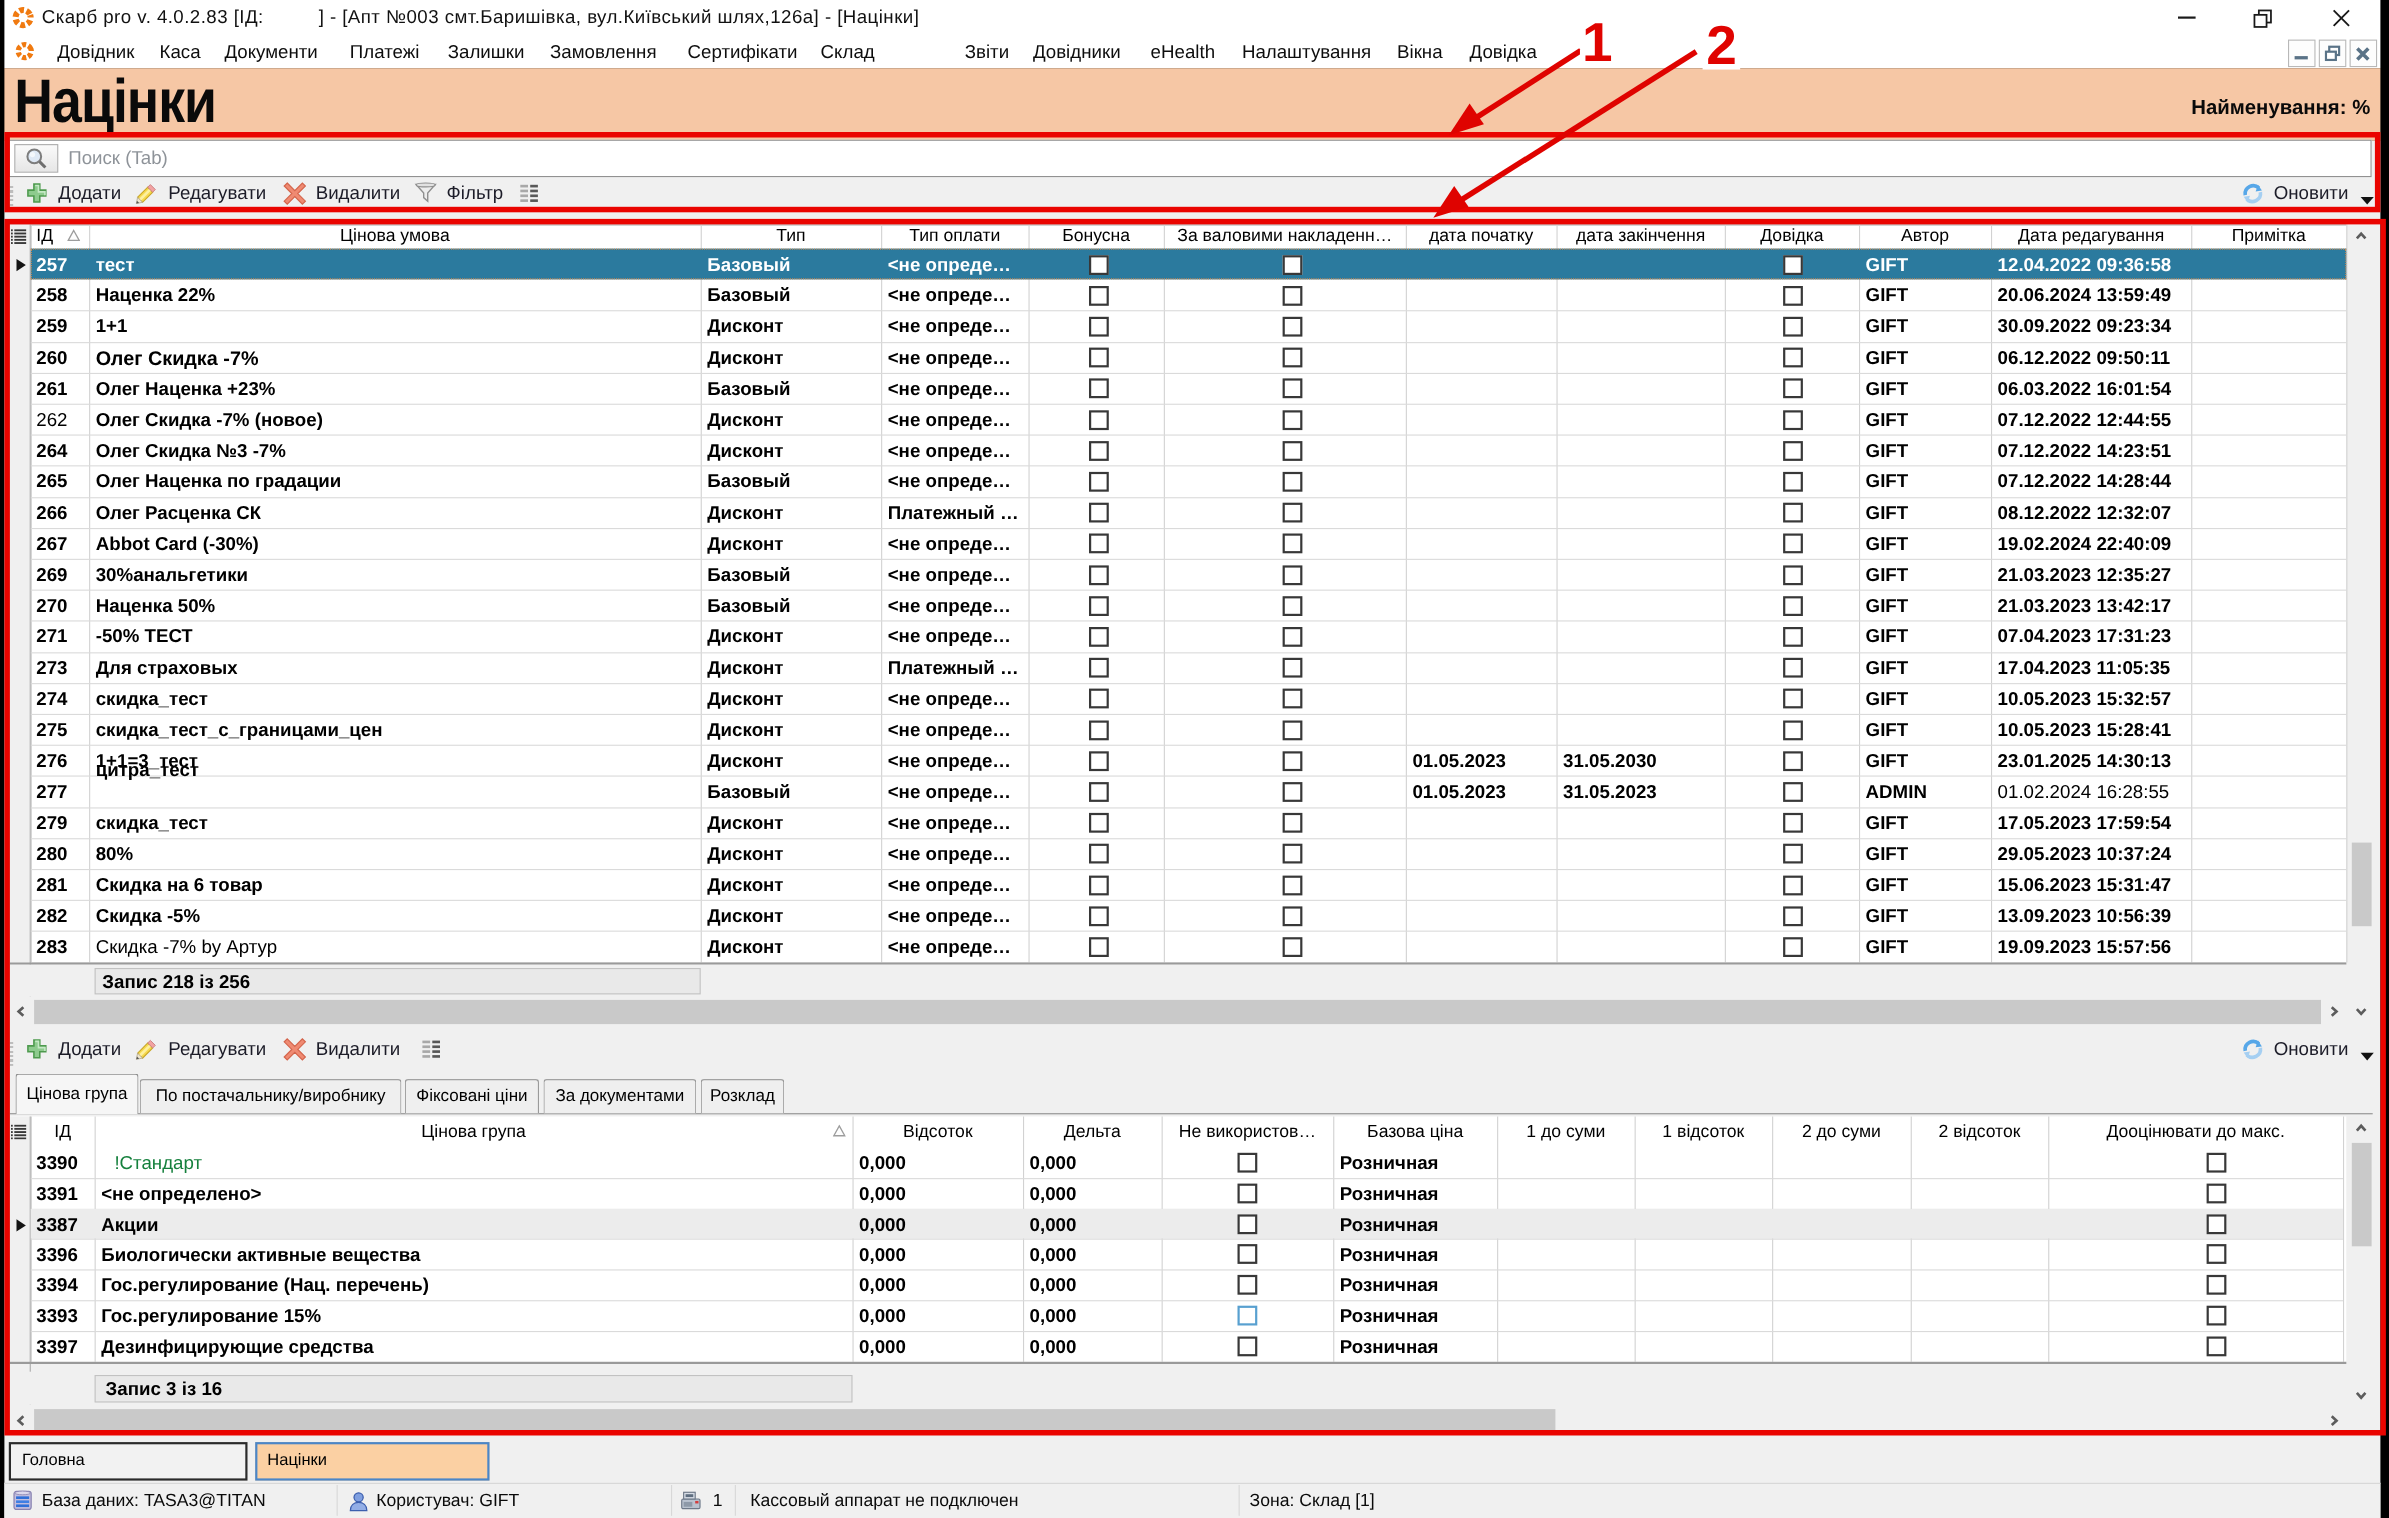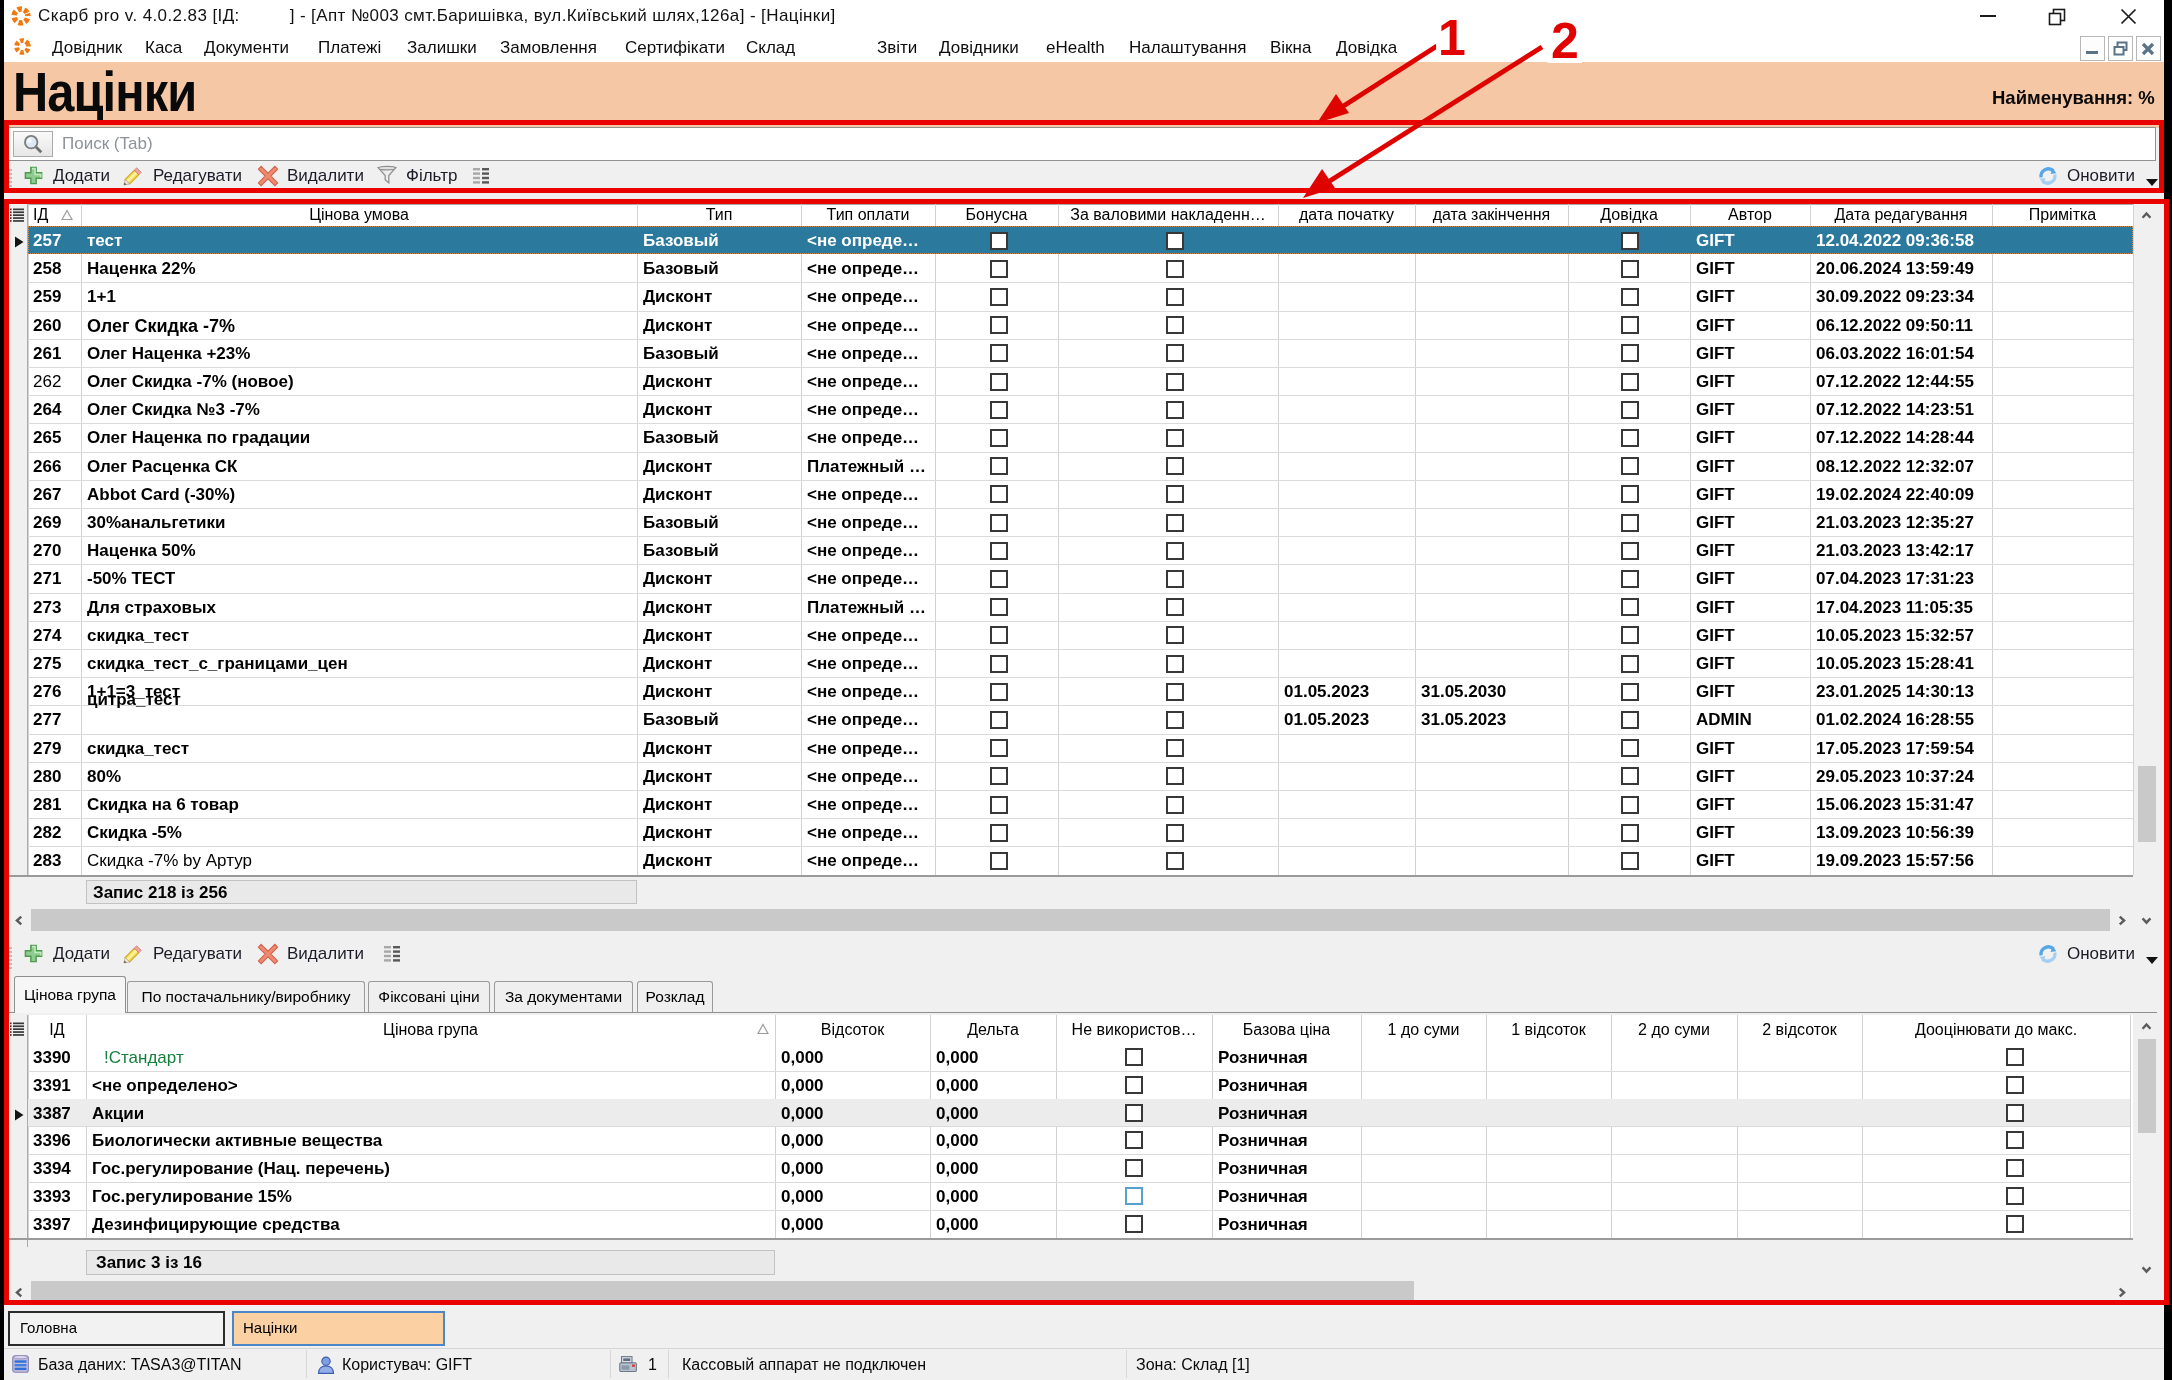--- a/index.html
+++ b/index.html
@@ -325,21 +325,21 @@
 <div class="c" style="left:1166px;top:682.7px"></div>
 <div class="c" style="left:1621px;top:682.7px"></div>
 <div class="hl" style="left:28px;top:705.4px;width:2105px"></div>
 <div class="t" style="left:33px;top:710.4px;font-size:17px;font-weight:bold;color:#000">277</div>
 <div class="t" style="left:87px;top:690px;font-size:17px;font-weight:bold;color:#000;max-width:545px;overflow:hidden">цитра_тест</div>
 <div class="t" style="left:643px;top:710.4px;font-size:17px;font-weight:bold;color:#000">Базовый</div>
 <div class="t" style="left:807px;top:710.4px;font-size:17px;font-weight:bold;color:#000;max-width:125px;overflow:hidden">&lt;не опреде…</div>
 <div class="t" style="left:1284px;top:710.4px;font-size:17px;font-weight:bold;color:#000">01.05.2023</div>
 <div class="t" style="left:1421px;top:710.4px;font-size:17px;font-weight:bold;color:#000">31.05.2023</div>
 <div class="t" style="left:1696px;top:710.4px;font-size:17px;font-weight:bold;color:#000">ADMIN</div>
-<div class="t" style="left:1816px;top:710.4px;font-size:17px;font-weight:bold;color:#000">01.02.2024 16:28:55</div>
+<div class="t" style="left:1816px;top:710.4px;font-size:17px;font-weight:normal;color:#000">01.02.2024 16:28:55</div>
 <div class="c" style="left:990px;top:710.9px"></div>
 <div class="c" style="left:1166px;top:710.9px"></div>
 <div class="c" style="left:1621px;top:710.9px"></div>
 <div class="hl" style="left:28px;top:733.6px;width:2105px"></div>
 <div class="t" style="left:33px;top:738.6px;font-size:17px;font-weight:bold;color:#000">279</div>
 <div class="t" style="left:87px;top:738.6px;font-size:17px;font-weight:bold;color:#000;max-width:545px;overflow:hidden">скидка_тест</div>
 <div class="t" style="left:643px;top:738.6px;font-size:17px;font-weight:bold;color:#000">Дисконт</div>
 <div class="t" style="left:807px;top:738.6px;font-size:17px;font-weight:bold;color:#000;max-width:125px;overflow:hidden">&lt;не опреде…</div>
 <div class="t" style="left:1696px;top:738.6px;font-size:17px;font-weight:bold;color:#000">GIFT</div>
 <div class="t" style="left:1816px;top:738.6px;font-size:17px;font-weight:bold;color:#000">17.05.2023 17:59:54</div>

